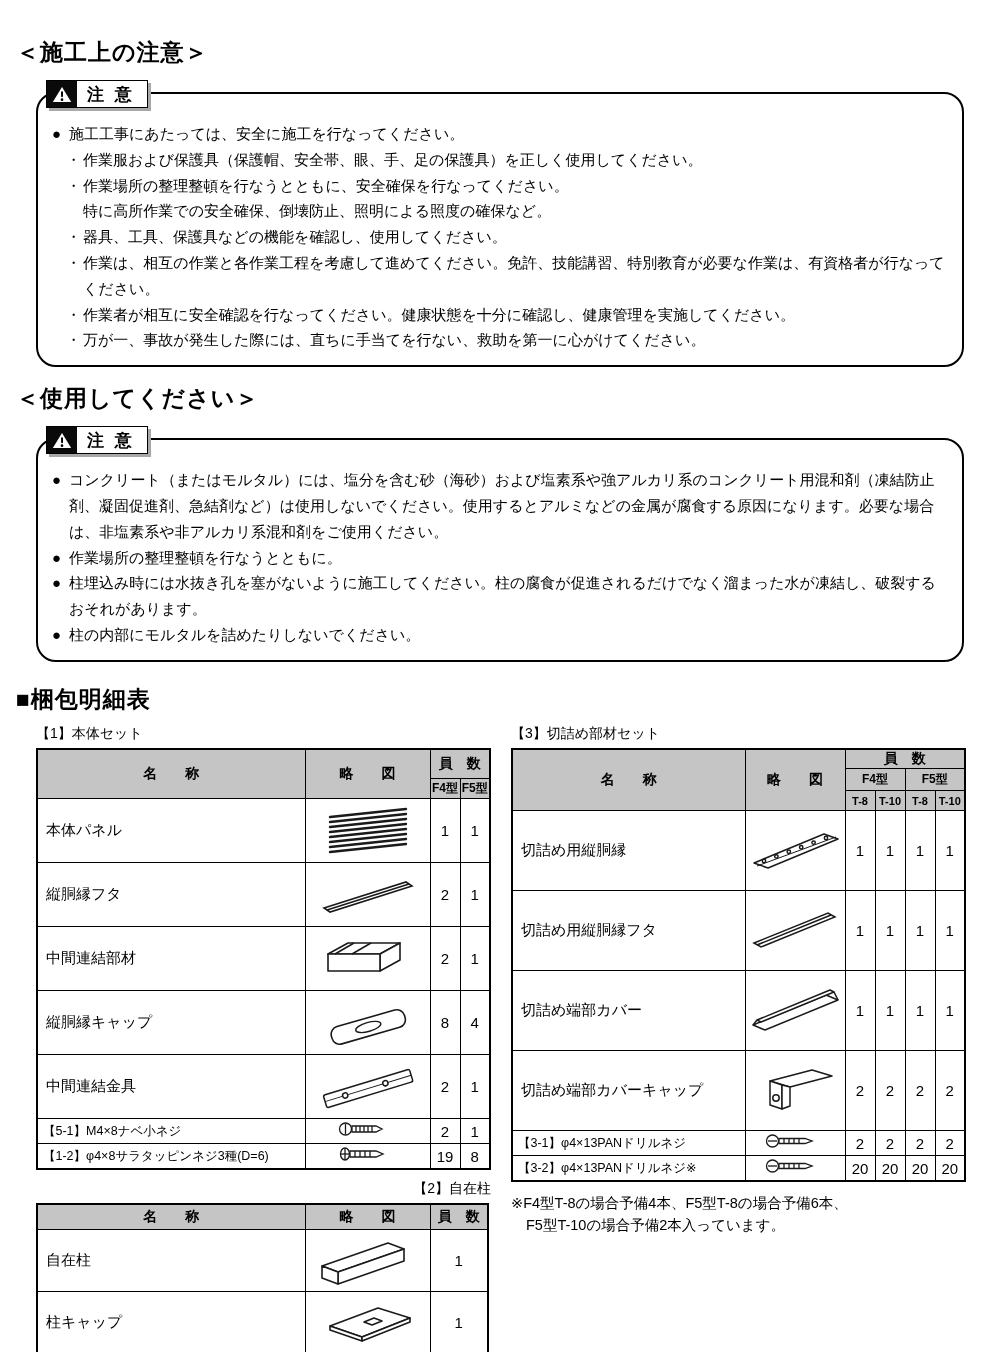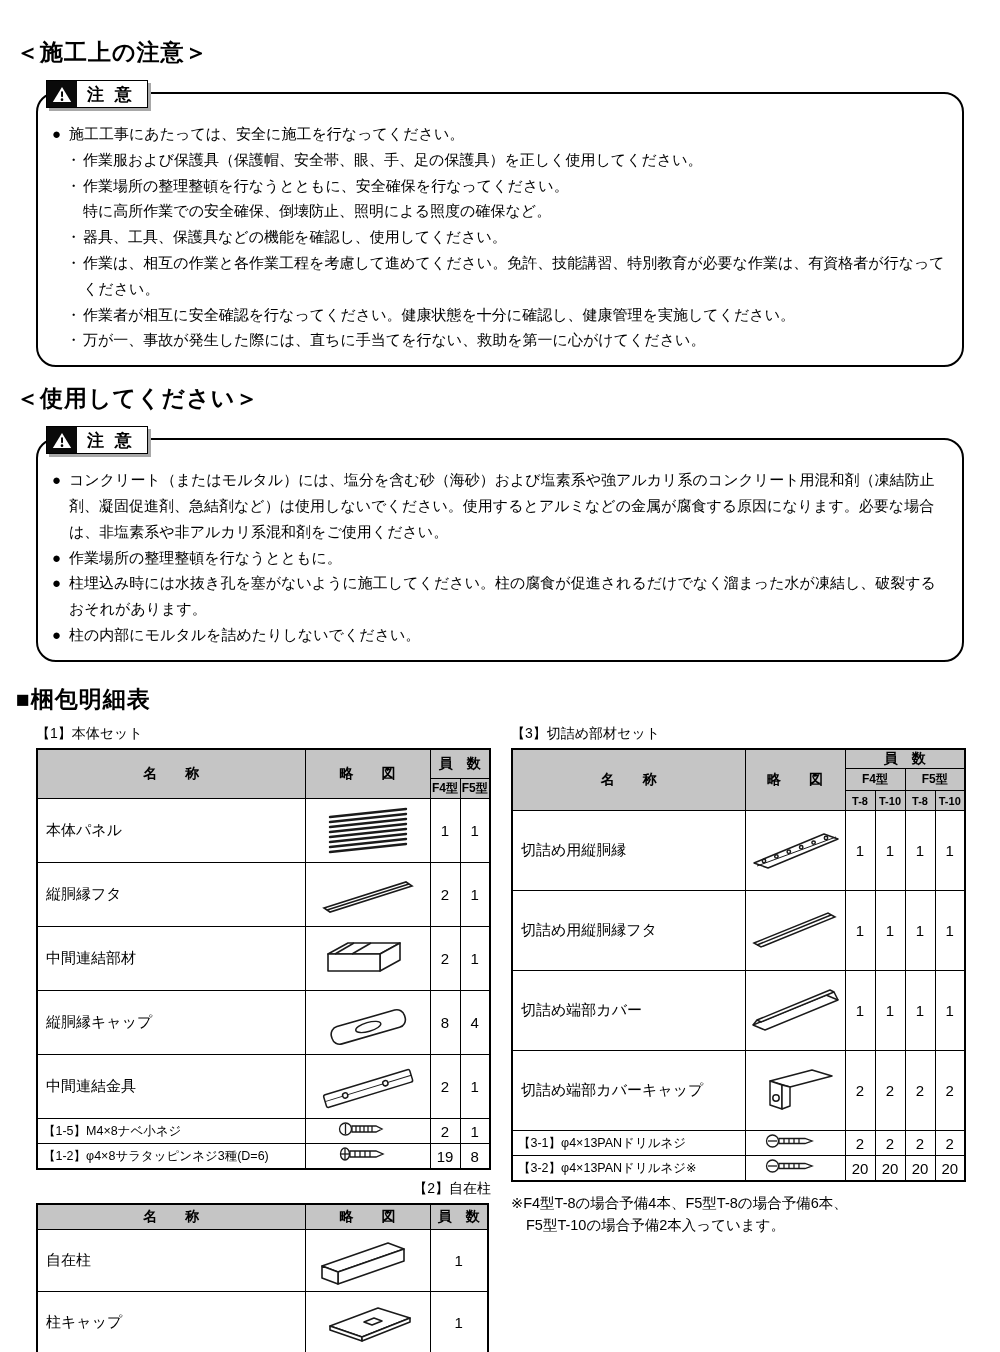--- a/index.html
+++ b/index.html
@@ -236,21 +236,21 @@
                       <rect x="9" y="24" width="90" height="13" rx="2"></rect>
                       <line x1="9" y1="30.5" x2="99" y2="30.5" stroke-width="1"></line>
                       <circle cx="30" cy="30.5" r="2.6"></circle>
                       <circle cx="72" cy="30.5" r="2.6"></circle>
                     </g>
                   </svg></span></td>
               <td class="qty">2</td>
               <td class="qty">1</td>
             </tr>
             <tr class="row-sm">
-              <td class="name">【1-5】M4×8ナベ小ネジ</td>
+              <td class="name">【5-1】M4×8ナベ小ネジ</td>
               <td class="sk"><span class="sketch"><svg width="62" height="16" viewBox="0 0 62 16">
                     <g fill="#fff" stroke="#1a1a1a" stroke-width="1.3">
                       <circle cx="8.5" cy="8" r="6"></circle>
                       <line x1="8.5" y1="3" x2="8.5" y2="13"></line>
                       <path d="M15 5 h24 l6 3 l-6 3 h-24 z"></path>
                       <line x1="19" y1="5" x2="19" y2="11"></line>
                       <line x1="23" y1="5" x2="23" y2="11"></line>
                       <line x1="27" y1="5" x2="27" y2="11"></line>
                       <line x1="31" y1="5" x2="31" y2="11"></line>
                       <line x1="35" y1="5" x2="35" y2="11"></line>

